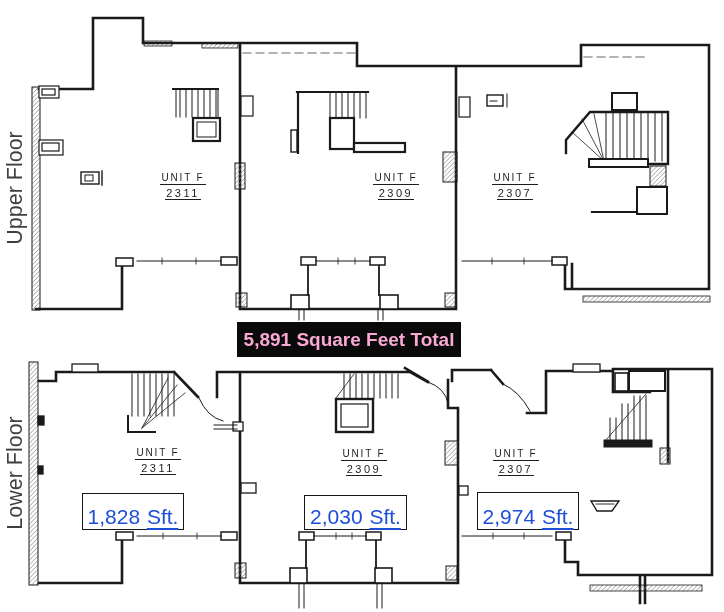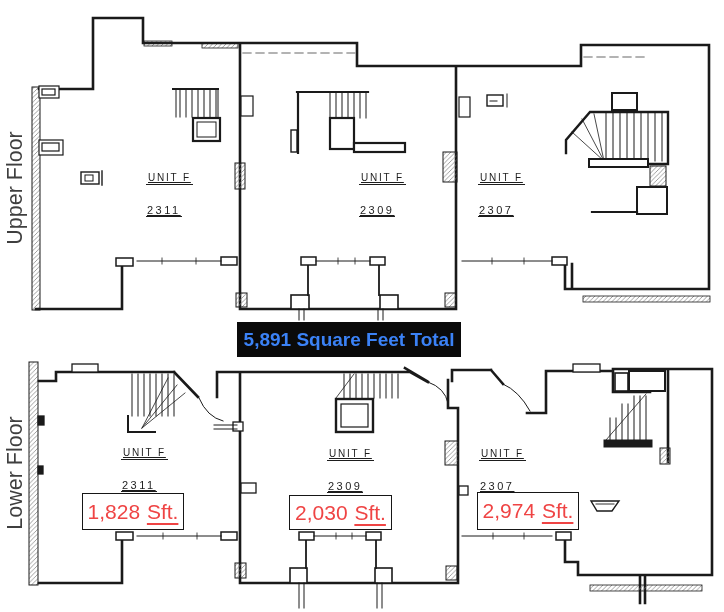--- a/index.html
+++ b/index.html
@@ -10,41 +10,41 @@
   svg{position:absolute;left:0;top:0;}
   
   .floor-label{
     position:absolute;width:150px;height:26px;line-height:26px;
     text-align:center;font-size:21.5px;color:#3f3f3f;
     transform:rotate(-90deg);white-space:nowrap;
   }
   
   .unit-label{
     position:absolute;width:74px;display:flex;flex-direction:column;
-    align-items:flex-start;color:#1d1d1d;text-decoration:underline;
+    align-items:center;color:#1d1d1d;
   }
   .unit-name{
     font-size:10px;letter-spacing:1.8px;border-bottom:1.3px solid #1d1d1d;
     padding:0 2px 1px 2px;white-space:nowrap;
   }
   .unit-number{
     font-size:11px;letter-spacing:2.5px;border-bottom:1.3px solid #1d1d1d;
-    padding:0 1px;margin-top:19px;white-space:nowrap;
+    padding:0 1px;margin-top:2px;white-space:nowrap;
   }
   
   .banner{
     position:absolute;left:237px;top:322px;width:224px;height:35px;
-    background:#0a0a0a;color:#3b82f6;font-weight:700;font-size:19px;
+    background:#0a0a0a;color:#f9a8d4;font-weight:700;font-size:19px;
     display:flex;align-items:center;justify-content:center;white-space:nowrap;
   }
   
   .sqft-box{
     position:absolute;background:#ffffff;border:1.6px solid #161616;
-    display:flex;align-items:center;justify-content:center;gap:0.32em;
-    font-size:21px;color:#ef4444;white-space:nowrap;
+    display:flex;align-items:flex-end;justify-content:center;gap:0.32em;
+    font-size:21px;color:#1d4ed8;white-space:nowrap;
   }
   .area-unit{
     text-decoration-line:underline;text-decoration-style:wavy;
     text-decoration-color:#d23b2f;text-decoration-thickness:1.2px;
     text-underline-offset:4px;
     text-decoration:underline;
   }
 </style>
 </head>
 <body>
@@ -269,21 +269,21 @@
   </div>
   <div class="unit-label" style="left:479px;top:448px;">
     <span class="unit-name">UNIT F</span>
     <span class="unit-number">2307</span>
   </div>
 
   <div class="sqft-box" style="left:82px;top:493px;width:100px;height:35px;">
     <span class="area-value">1,828</span>
     <span class="area-unit">Sft.</span>
   </div>
-  <div class="sqft-box" style="left:289px;top:495px;width:101px;height:33px;">
+  <div class="sqft-box" style="left:304px;top:495px;width:101px;height:33px;">
     <span class="area-value">2,030</span>
     <span class="area-unit">Sft.</span>
   </div>
   <div class="sqft-box" style="left:477px;top:492px;width:100px;height:36px;">
     <span class="area-value">2,974</span>
     <span class="area-unit">Sft.</span>
   </div>
 
 </div>
 

